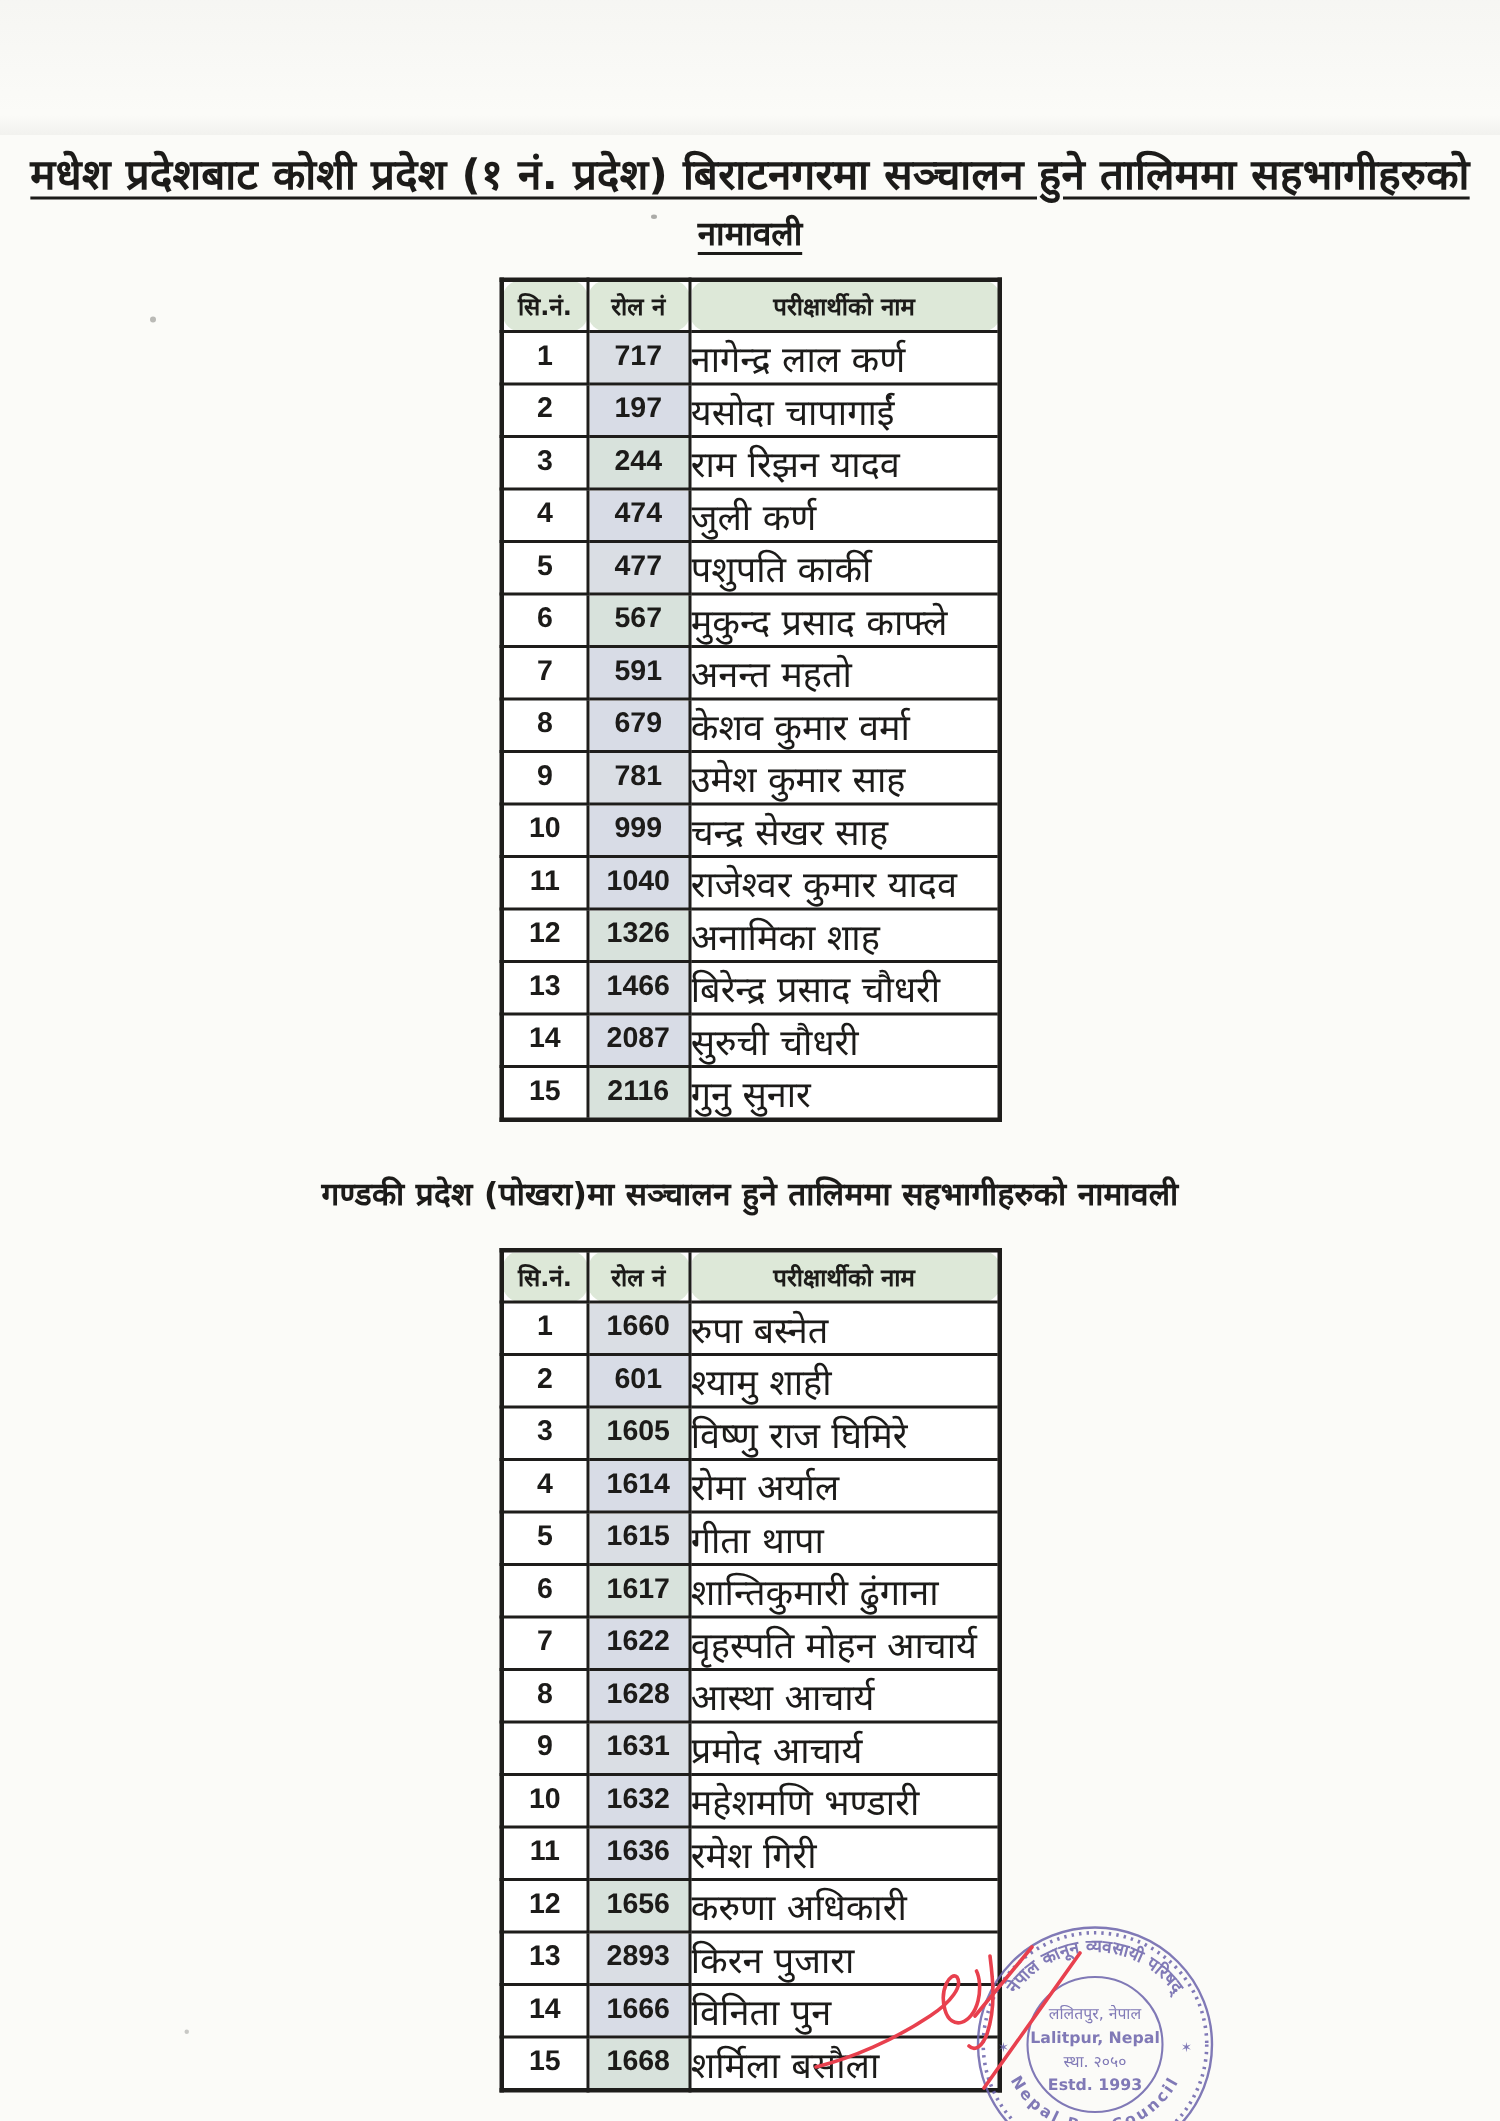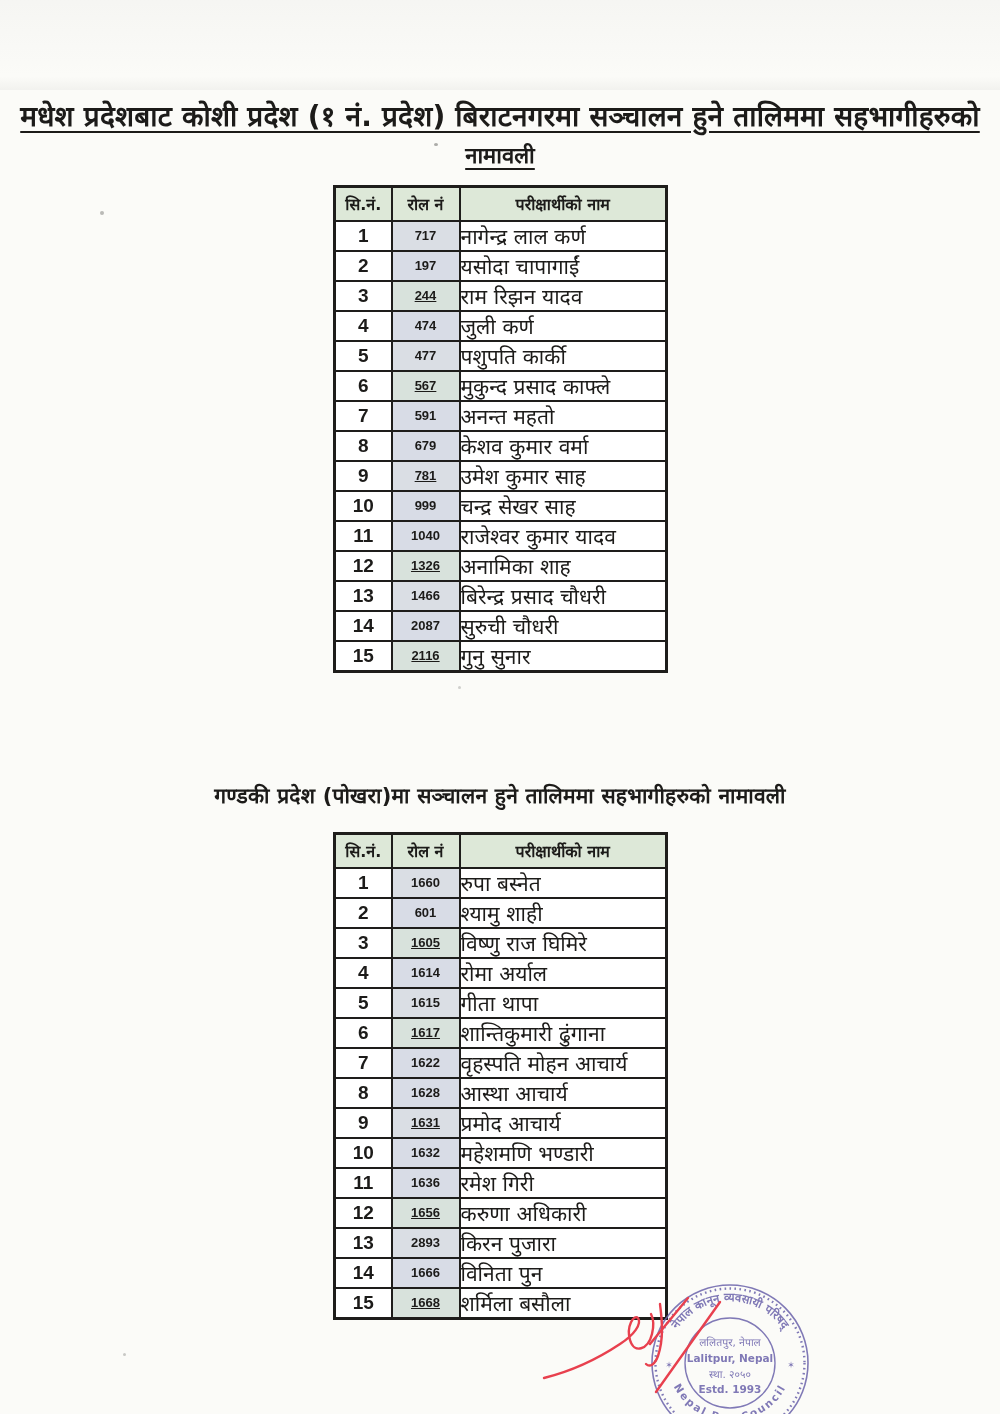--- a/index.html
+++ b/index.html
@@ -74,40 +74,41 @@
     padding:0;
     overflow:hidden;
     white-space:nowrap;
   }
   table.roster thead tr{height:34px;}
   table.roster tbody tr{height:29px;}
   table.roster th{
     background:var(--header-bg);
     font-size:16px;font-weight:bold;
     text-align:center;
+    border-radius:12px;
   }
   col.w-sn{width:57px;}
   col.w-roll{width:68px;}
   col.w-name{width:207px;}
   td.c-sn{
     text-align:center;
     font-family:"Liberation Sans","DejaVu Sans",sans-serif;
     font-size:19px;font-weight:600;
   }
   td.c-roll{
     text-align:center;
     background:var(--roll-bg);
     font-family:"Liberation Sans","DejaVu Sans",sans-serif;
-    font-size:13px;font-weight:600;margin-top:12px;
-  }
-  tbody tr:nth-child(3n) td.c-roll{background:var(--roll-bg-alt);text-decoration:underline;}
+    font-size:19px;font-weight:600;margin-top:12px;
+  }
+  tbody tr:nth-child(3n) td.c-roll{background:var(--roll-bg-alt);}
   tbody tr:nth-child(4n+1) td.c-roll{background:#dadee4;}
   td.c-name{
     text-align:left;
-    font-size:21px;
+    font-size:24px;
     padding-left:7px;
   }
 
   .stamp-wrap{
     position:absolute;left:645px;top:1278px;width:170px;height:170px;
     opacity:0.85;
   }
   .signature-wrap{
     position:absolute;left:538px;top:1292px;width:205px;height:115px;
   }

